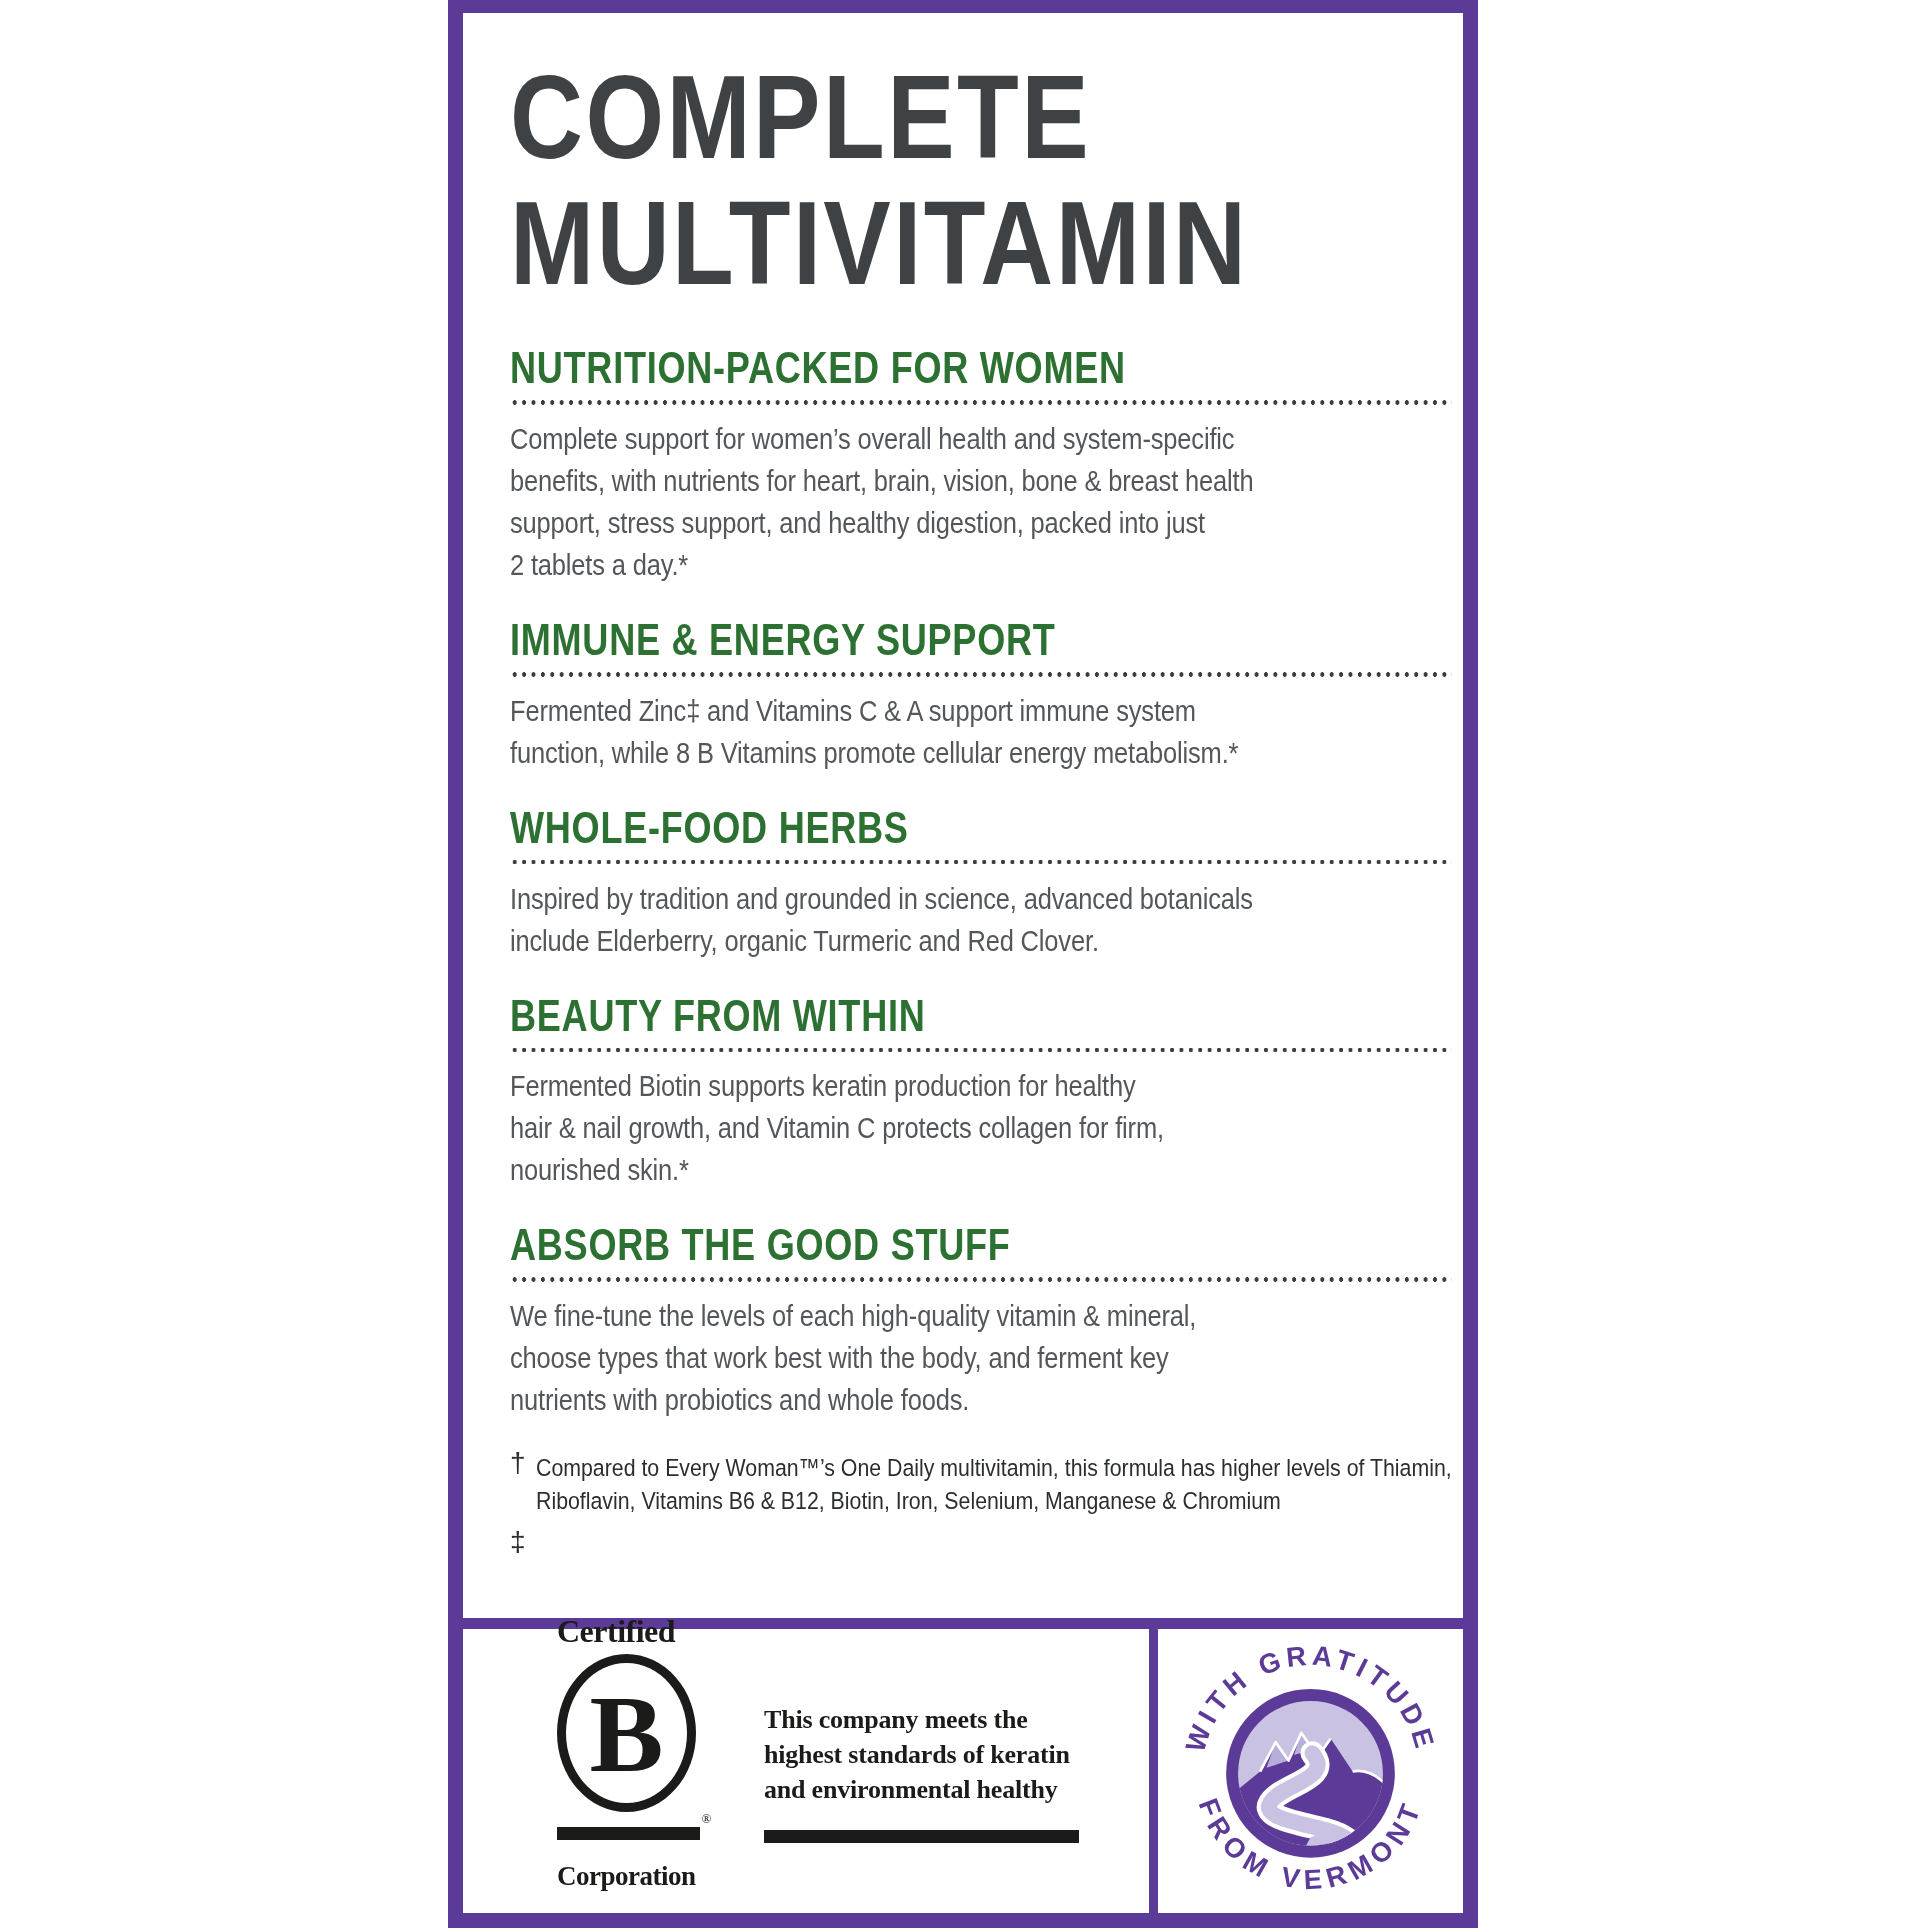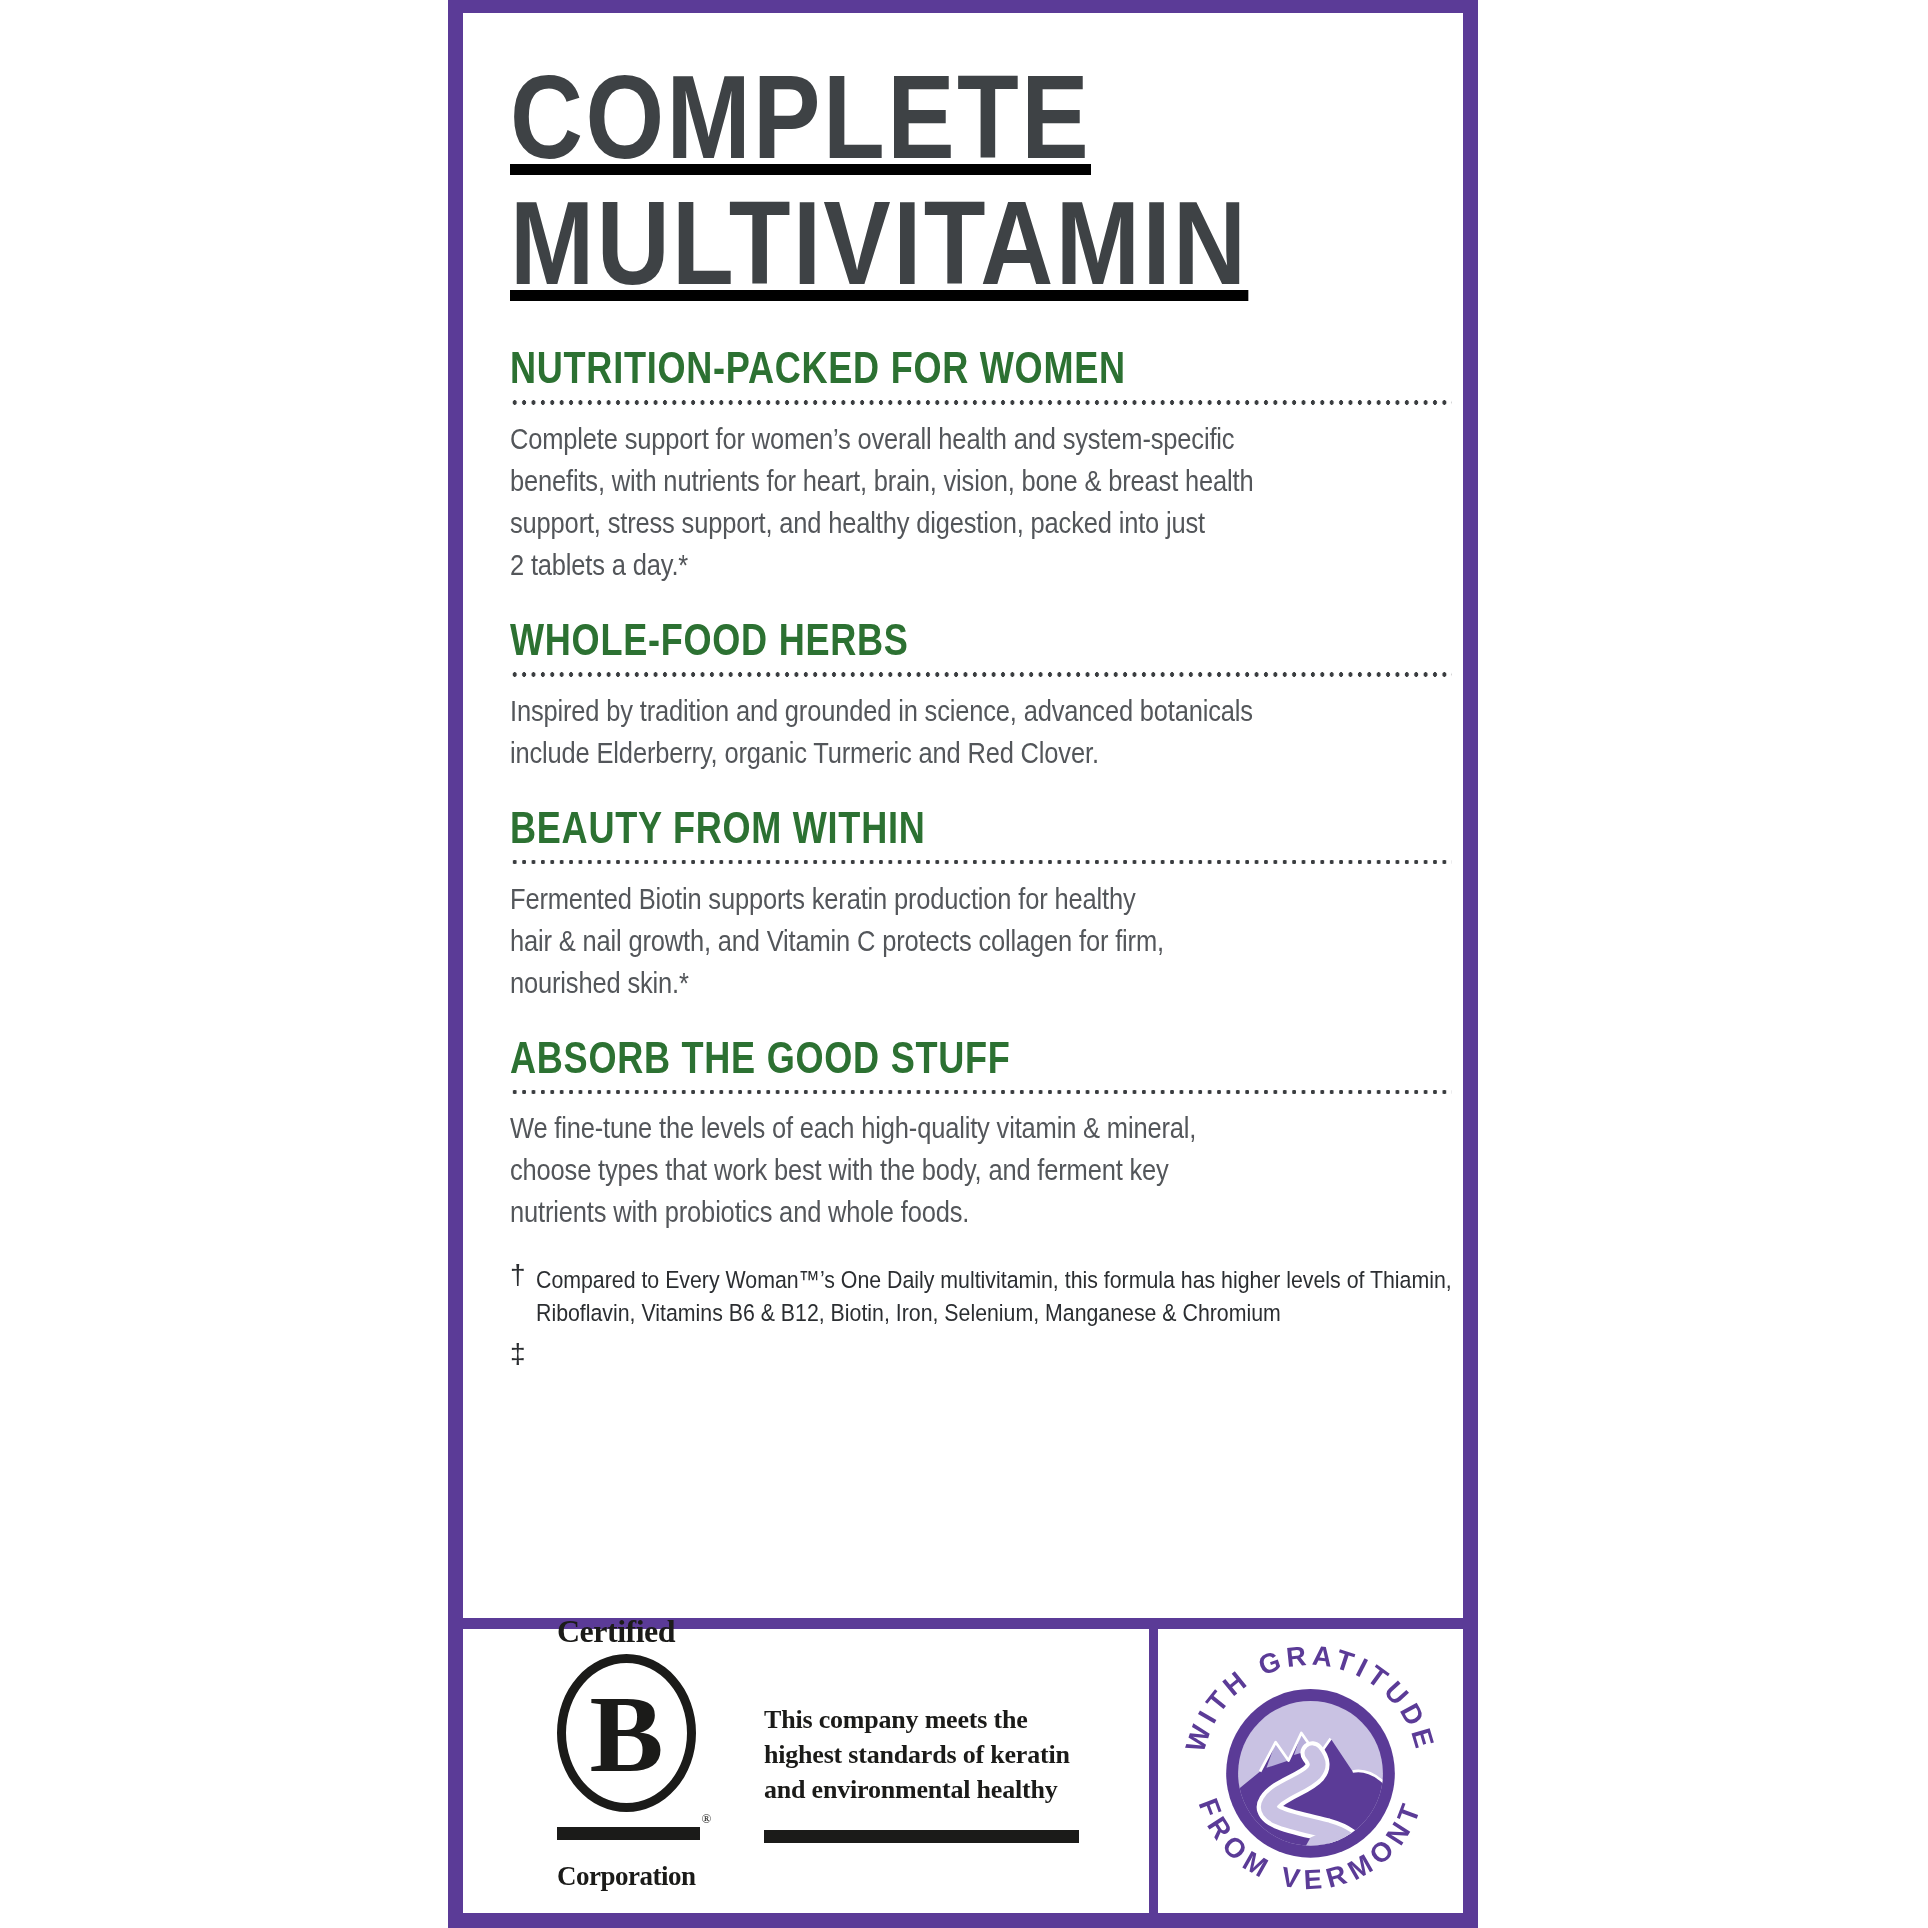--- a/index.html
+++ b/index.html
@@ -5,21 +5,21 @@
   html,body{margin:0;padding:0;background:#ffffff;}
   .stage{position:relative;width:1928px;height:1928px;background:#ffffff;overflow:hidden;
          font-family:"Liberation Sans", sans-serif;}
   .label{position:absolute;left:448px;top:0;width:1030px;height:1928px;box-sizing:border-box;
          background:#ffffff;border:15px solid var(--purple);border-top-width:13px;
          display:flex;flex-direction:column;}
   .content{flex:1;padding:41px 11.3px 0 47px;overflow:hidden;}
 
   .title-line{font-weight:700;font-size:119px;line-height:1.06;color:var(--title);
               letter-spacing:2.8px;transform:scaleX(.85);transform-origin:0 0;white-space:nowrap;}
-  .title-block{margin-bottom:38px;text-decoration:underline;}
+  .title-block{margin-bottom:38px;}
 
   .section{margin-bottom:30px;}
   .sec-heading{display:inline-block;font-weight:700;font-size:44px;line-height:1.1;color:var(--green);
                letter-spacing:0.9px;transform:scaleX(.82);transform-origin:0 50%;white-space:nowrap;}
   .dots{height:8.5px;margin:5.6px 0 11.3px 0;
         background-image:radial-gradient(circle, var(--dot) 2px, transparent 2.4px);
         background-size:9.4px 8.5px;background-repeat:repeat-x;background-position:0 50%;}
   .bodyline{display:block;font-size:30px;line-height:42px;height:42px;color:var(--body);
             transform:scaleX(.85);transform-origin:0 0;white-space:nowrap;letter-spacing:-0.2px;}
 
@@ -62,20 +62,26 @@
 
       <div class="section">
         <span class="sec-heading">NUTRITION-PACKED FOR WOMEN</span>
         <div class="dots"></div>
         <span class="bodyline">Complete support for women’s overall health and system-specific</span>
         <span class="bodyline">benefits, with nutrients for heart, brain, vision, bone &amp; breast health</span>
         <span class="bodyline">support, stress support, and healthy digestion, packed into just</span>
         <span class="bodyline">2 tablets a day.*</span>
       </div>
 
+      <div class="section">
+        <span class="sec-heading">IMMUNE &amp; ENERGY SUPPORT</span>
+        <div class="dots"></div>
+        <span class="bodyline">Fermented Zinc‡ and Vitamins C &amp; A support immune system</span>
+        <span class="bodyline">function, while 8 B Vitamins promote cellular energy metabolism.*</span>
+      </div>
 
       <div class="section">
         <span class="sec-heading">WHOLE-FOOD HERBS</span>
         <div class="dots"></div>
         <span class="bodyline">Inspired by tradition and grounded in science, advanced botanicals</span>
         <span class="bodyline">include Elderberry, organic Turmeric and Red Clover.</span>
       </div>
 
       <div class="section">
         <span class="sec-heading">BEAUTY FROM WITHIN</span>

